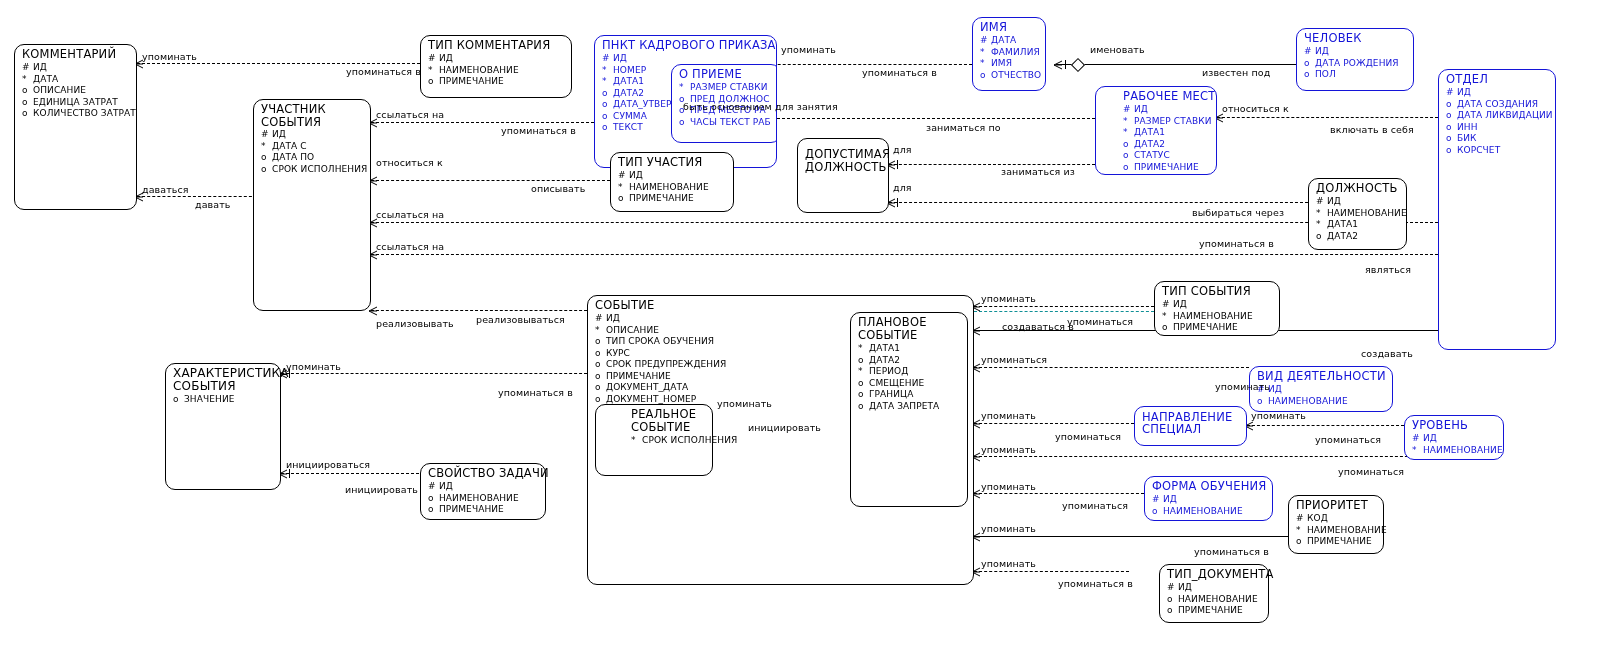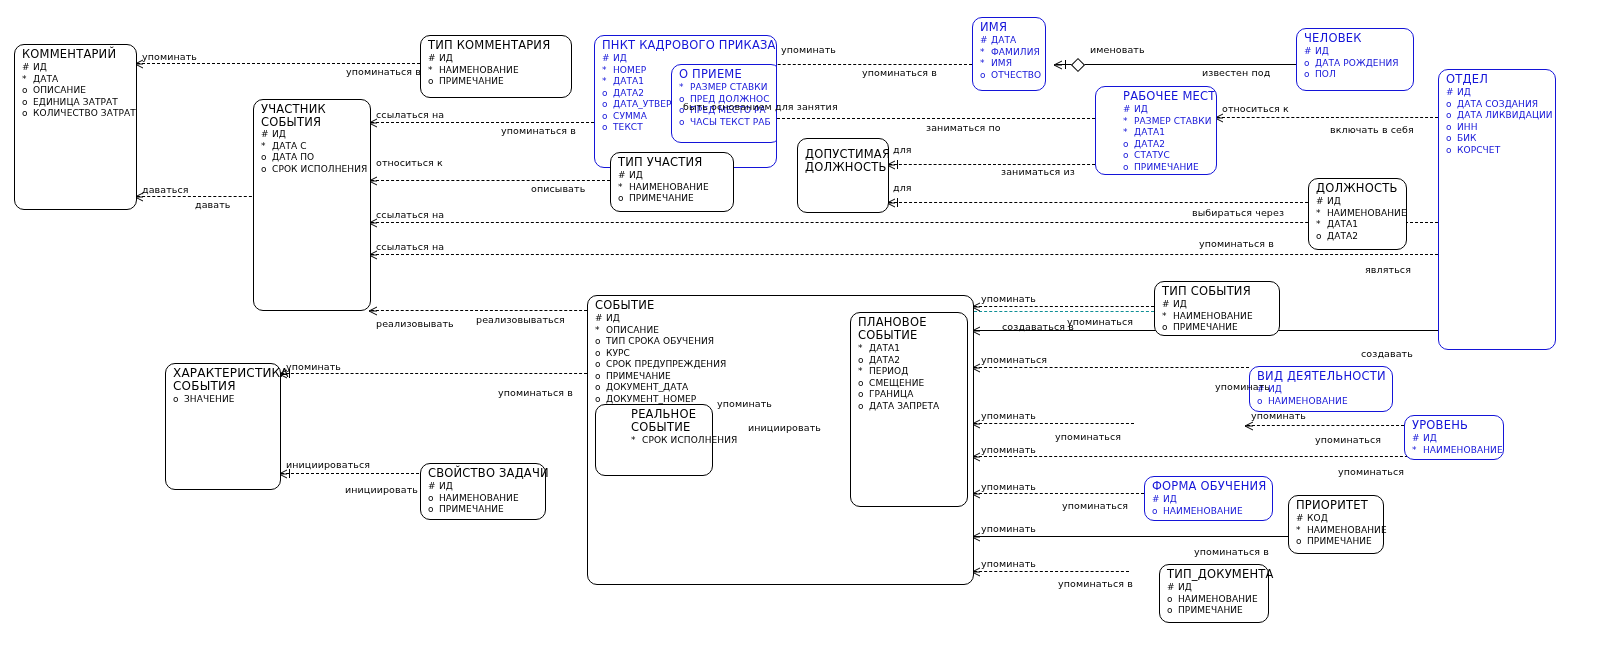--- a/index.html
+++ b/index.html
@@ -614,20 +614,24 @@
           <span class="mk">#</span>
           <span class="nm">ИД</span>
         </div>
       <div class="attr">
           <span class="mk">o</span>
           <span class="nm">НАИМЕНОВАНИЕ</span>
         </div>
     </div>
   </div>
 
+  <div class="entity blue" style="left:1134px;top:406px;width:113px;height:40px;">
+    <div class="etitle" style="white-space:pre-line;line-height:12px;padding-top:4px;">НАПРАВЛЕНИЕ
+СПЕЦИАЛ</div>
+  </div>
 
   <div class="entity blue" style="left:1404px;top:415px;width:100px;height:45px;">
     <div class="etitle">УРОВЕНЬ</div>
     <div class="attrs">
       <div class="attr">
           <span class="mk">#</span>
           <span class="nm">ИД</span>
         </div>
       <div class="attr">
           <span class="mk">*</span>

